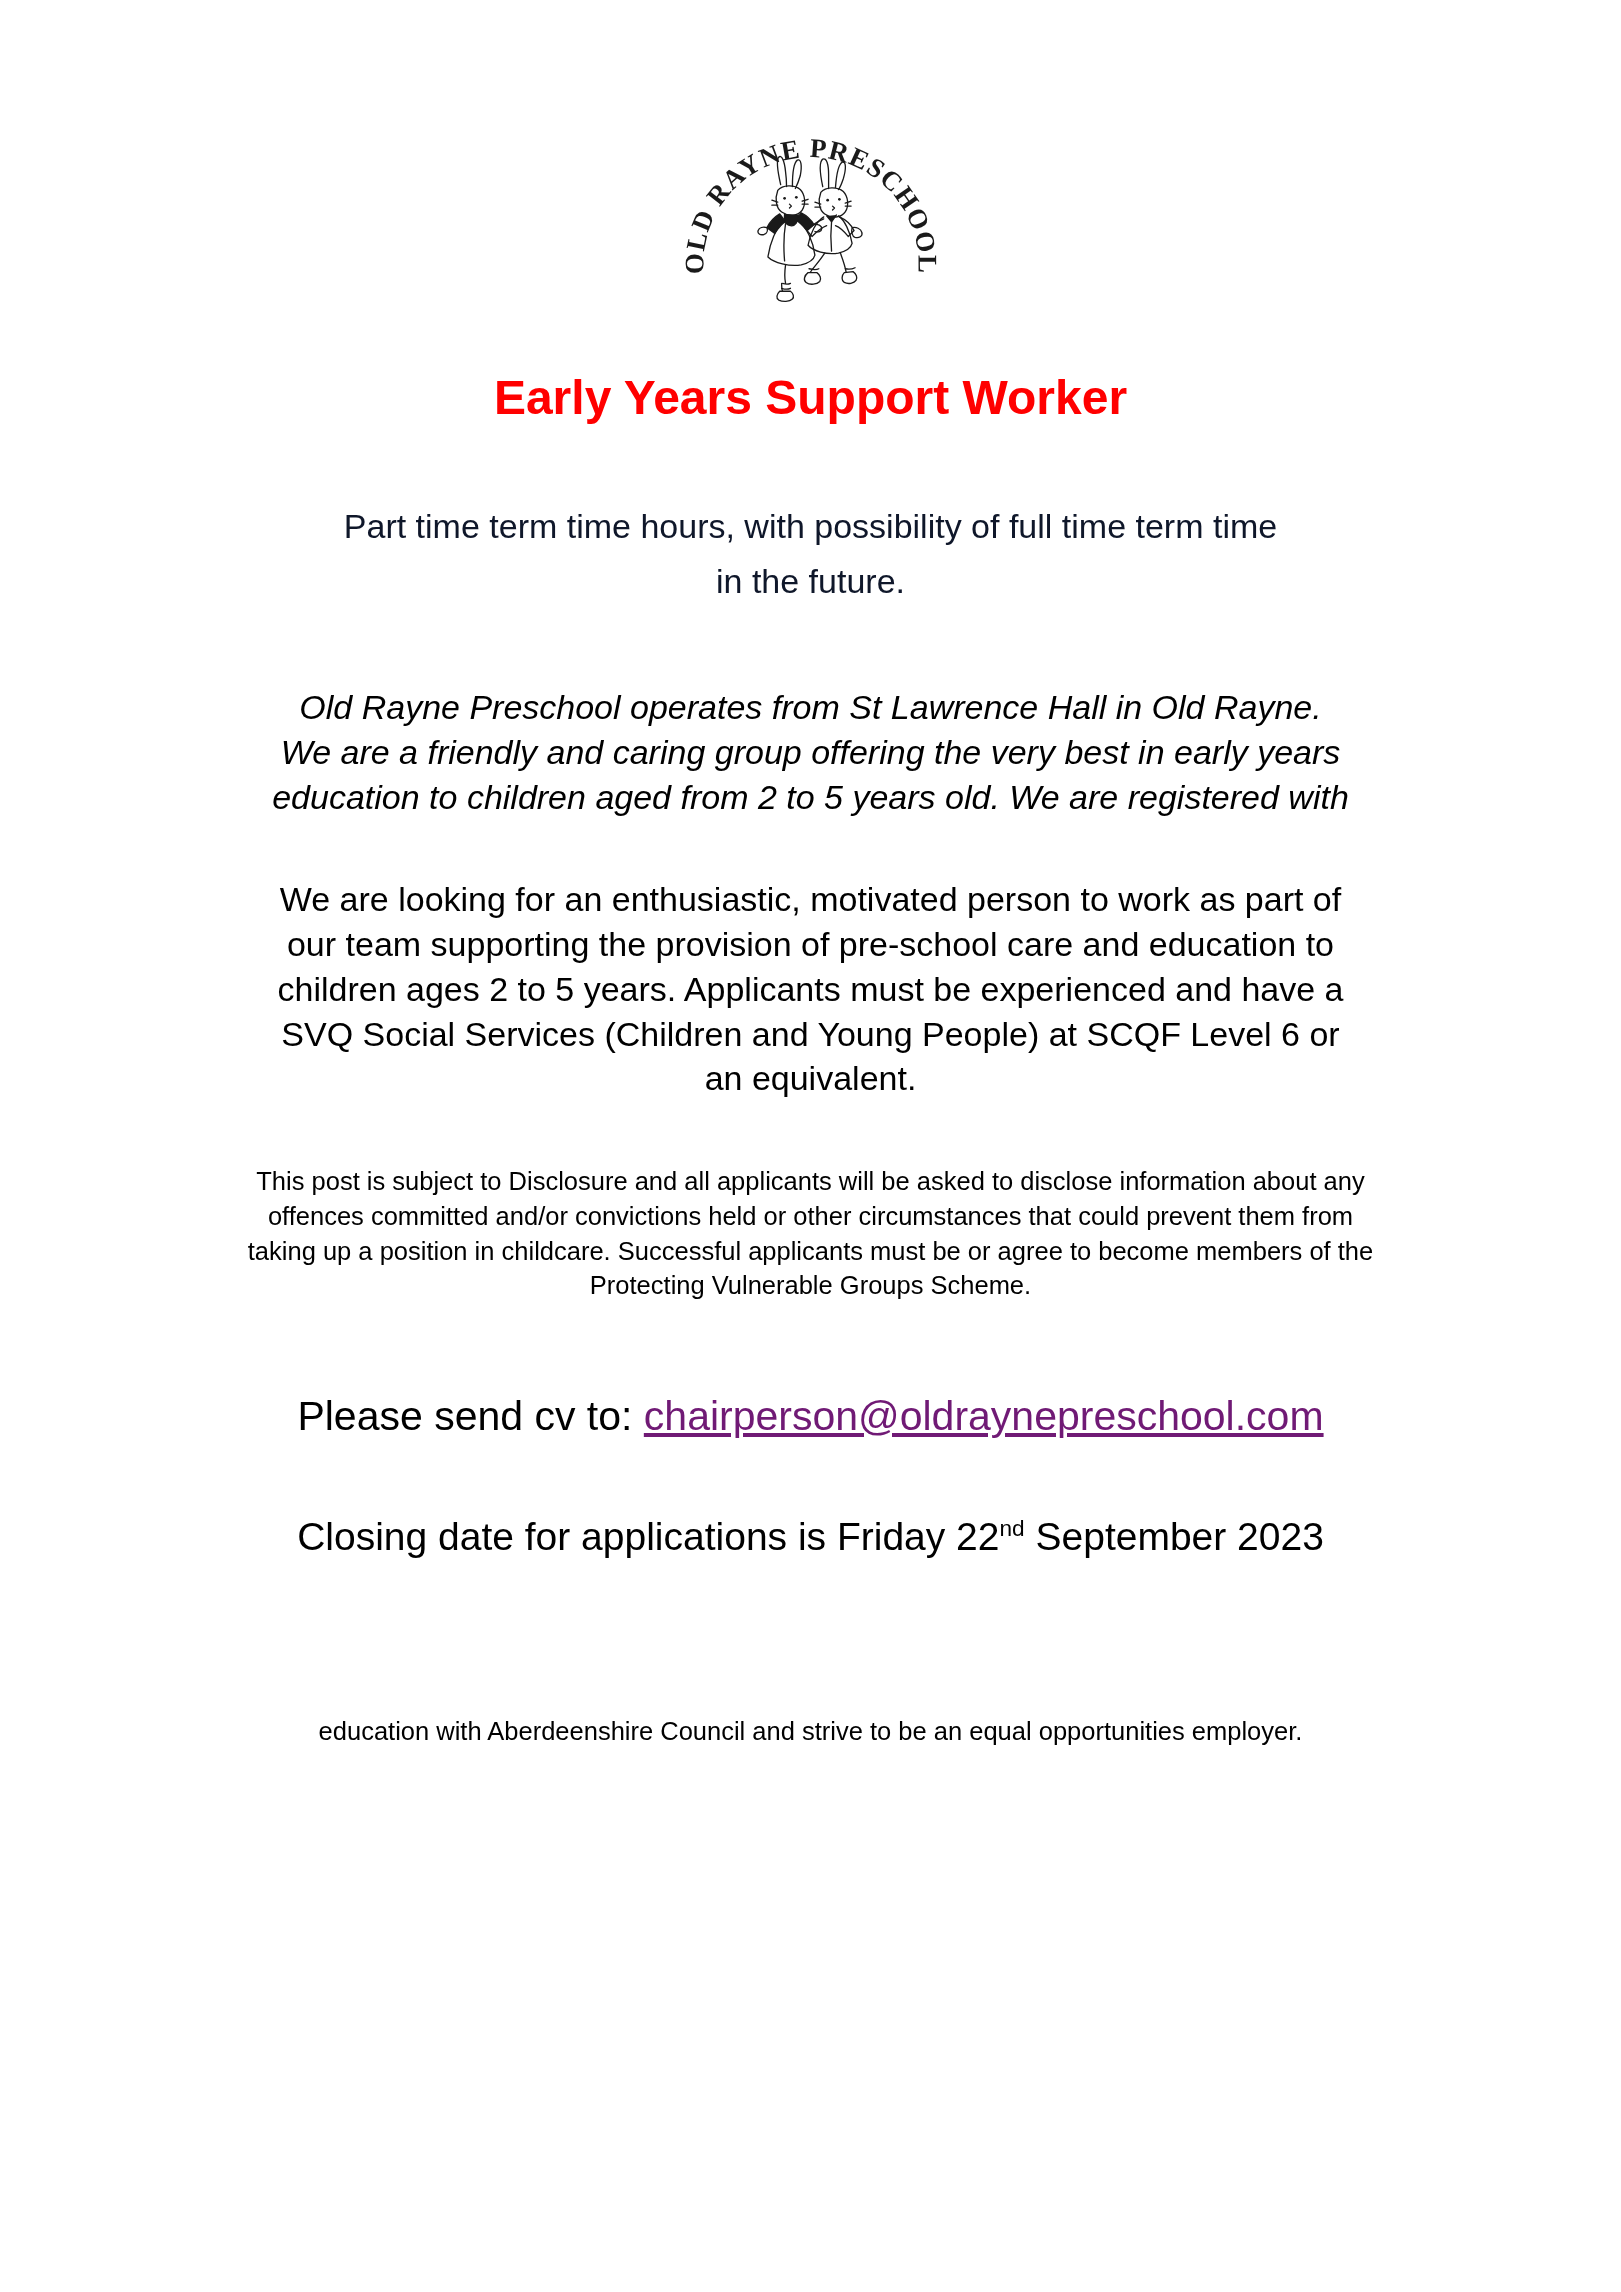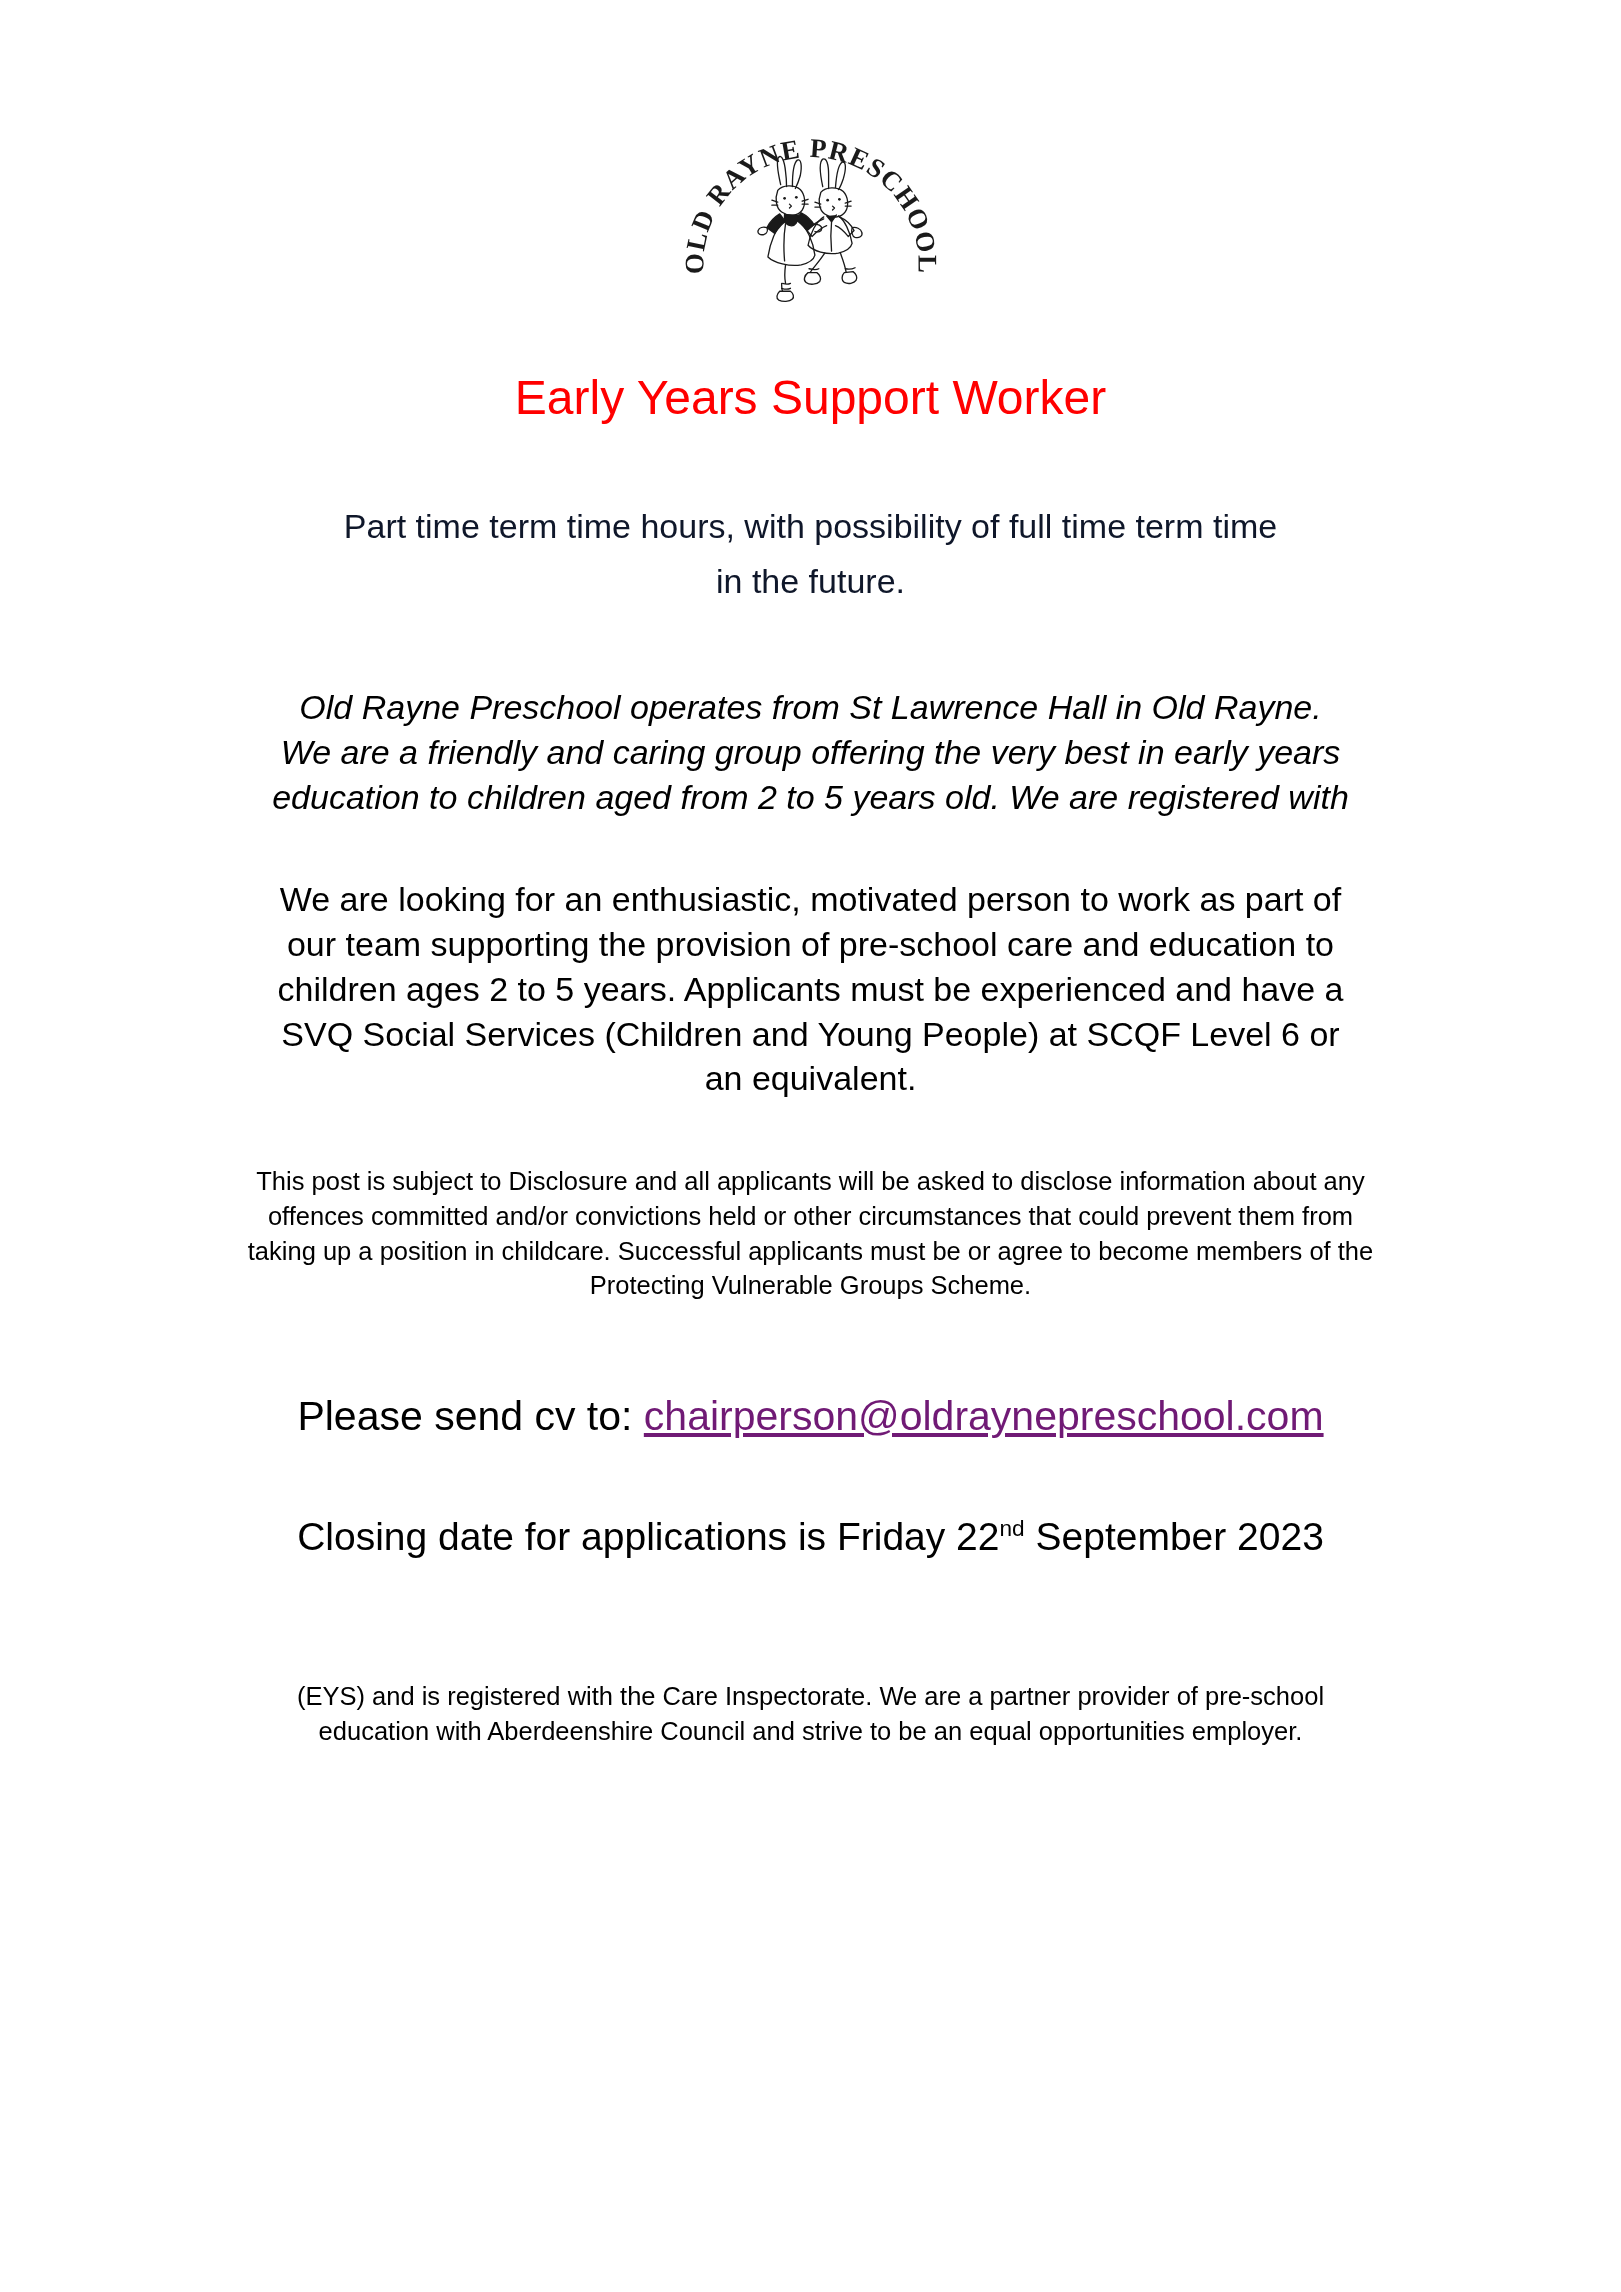--- a/index.html
+++ b/index.html
@@ -43,21 +43,21 @@
     letter-spacing: 1.2px;
     fill: #1a1a1a;
   }
 
   
   .job-title {
     margin: 0;
     padding-top: 66px;
     text-align: center;
     font-size: 48px;
-    font-weight: normal;
+    font-weight: bold;
     color: #ff0000;
     line-height: 1.15;
   }
 
   
   .hours {
     margin: 0;
     padding-top: 74px;
     text-align: center;
     font-size: 34px;
@@ -243,18 +243,18 @@
   <p class="contact">
     <span>Please send cv to: </span><span class="email-link">chairperson@oldraynepreschool.com</span>
   </p>
 
   <p class="closing">
     <span>Closing date for applications is Friday 22</span><sup>nd</sup><span> September 2023</span>
   </p>
 
   <p class="footer">
     <br>
-    <span>(EYS) and is registered with the Care Inspectorate. We are a partner provider of pre-school</span><br>
+    <br>
     <span>education with Aberdeenshire Council and strive to be an equal opportunities employer.</span>
   </p>
 
 </div>
 
 
 </body></html>

